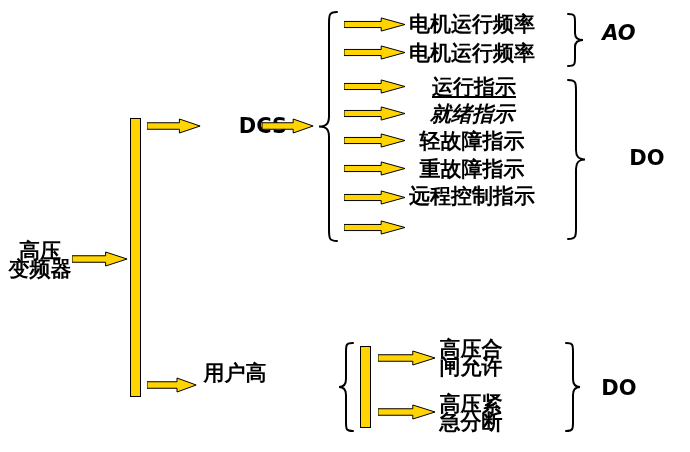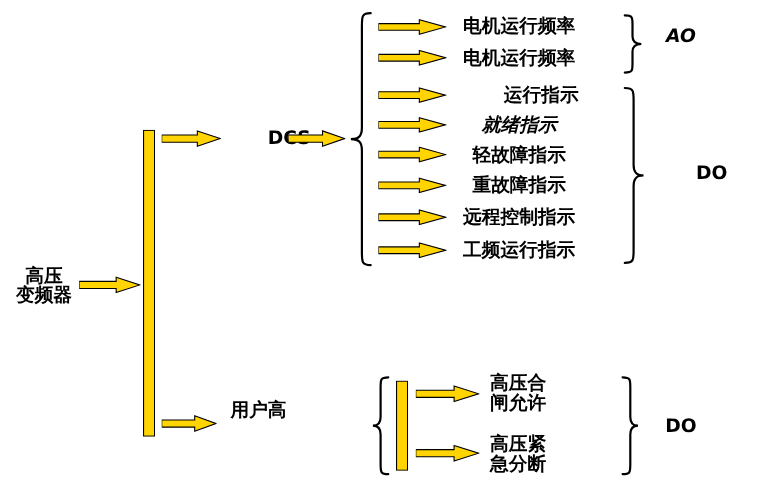--- a/index.html
+++ b/index.html
@@ -1,21 +1,21 @@
 <!DOCTYPE html>
 <html><head>
 <meta charset="utf-8">
 <style>
   html,body{margin:0;padding:0;background:#fff;}
   #canvas{
     position:relative;width:690px;height:452px;background:#ffffff;
     font-family:"DejaVu Sans","Liberation Sans",sans-serif;
     font-weight:bold;color:#000;overflow:hidden;
   }
-  .lbl{position:absolute;font-size:17px;line-height:18px;text-align:center;white-space:nowrap;}
+  .lbl{position:absolute;font-size:21px;line-height:18px;text-align:center;white-space:nowrap;}
   .arrow,.bar,.brace{position:absolute;display:block;}
   .arrow path{stroke:#000;stroke-width:1;vector-effect:non-scaling-stroke;}
   .bar rect{stroke:#000;stroke-width:1;}
   .brace path{fill:none;stroke:#000;stroke-width:2;stroke-linecap:round;}
 </style>
 </head>
 <body>
 
 <div id="canvas">
 
@@ -52,46 +52,45 @@
   <div class="lbl" style="left:406px;top:15px;width:132px;">电机运行频率</div>
 
   <svg class="arrow" style="left:344px;top:45px;" width="62" height="15" viewBox="0 0 60 16" preserveAspectRatio="none">
     <path d="M0 4.75 L36 4.75 L36 1 L59 8 L36 15 L36 11.25 L0 11.25 Z" fill="#FFD400"></path>
   </svg>
   <div class="lbl" style="left:406px;top:44px;width:132px;">电机运行频率</div>
 
   <svg class="arrow" style="left:344px;top:79px;" width="62" height="15" viewBox="0 0 60 16" preserveAspectRatio="none">
     <path d="M0 4.75 L36 4.75 L36 1 L59 8 L36 15 L36 11.25 L0 11.25 Z" fill="#FFD400"></path>
   </svg>
-  <div class="lbl" style="left:426px;top:78px;width:132px;">运行指示</div>
+  <div class="lbl" style="left:408px;top:78px;width:132px;text-decoration:underline;">运行指示</div>
 
   <svg class="arrow" style="left:344px;top:106px;" width="62" height="15" viewBox="0 0 60 16" preserveAspectRatio="none">
     <path d="M0 4.75 L36 4.75 L36 1 L59 8 L36 15 L36 11.25 L0 11.25 Z" fill="#FFD400"></path>
   </svg>
   <div class="lbl" style="left:406px;top:105px;width:132px;font-style:italic;">就绪指示</div>
 
   <svg class="arrow" style="left:344px;top:133px;" width="62" height="15" viewBox="0 0 60 16" preserveAspectRatio="none">
     <path d="M0 4.75 L36 4.75 L36 1 L59 8 L36 15 L36 11.25 L0 11.25 Z" fill="#FFD400"></path>
   </svg>
   <div class="lbl" style="left:406px;top:132px;width:132px;">轻故障指示</div>
 
   <svg class="arrow" style="left:344px;top:161px;" width="62" height="15" viewBox="0 0 60 16" preserveAspectRatio="none">
     <path d="M0 4.75 L36 4.75 L36 1 L59 8 L36 15 L36 11.25 L0 11.25 Z" fill="#FFD400"></path>
   </svg>
   <div class="lbl" style="left:406px;top:160px;width:132px;">重故障指示</div>
 
   <svg class="arrow" style="left:344px;top:190px;" width="62" height="15" viewBox="0 0 60 16" preserveAspectRatio="none">
     <path d="M0 4.75 L36 4.75 L36 1 L59 8 L36 15 L36 11.25 L0 11.25 Z" fill="#FFD400"></path>
   </svg>
-  <div class="lbl" style="left:406px;top:189px;width:132px;">远程控制指示</div>
+  <div class="lbl" style="left:406px;top:189px;width:132px;font-family:Liberation Mono, monospace;">远程控制指示</div>
 
   <svg class="arrow" style="left:344px;top:220px;" width="62" height="15" viewBox="0 0 60 16" preserveAspectRatio="none">
     <path d="M0 4.75 L36 4.75 L36 1 L59 8 L36 15 L36 11.25 L0 11.25 Z" fill="#FFD400"></path>
   </svg>
-  <div class="lbl" style="left:406px;top:219px;width:132px;">工频运行指示</div>
 
   <svg class="brace" style="left:564px;top:12px;" width="22" height="56">
     <path d="M4 2 C11 2 11 4 11 10 L11 21 C11 25 13 28 19 28 C13 28 11 31 11 35 L11 46 C11 52 11 54 4 54"></path>
   </svg>
   <div class="lbl" style="left:601px;top:24px;width:36px;font-style:italic;">AO</div>
 
   <svg class="brace" style="left:564px;top:78px;" width="24" height="163">
     <path d="M4 2 C12 2 12 5 12 13 L12 72 C12 78 14 81.5 21 81.5 C14 81.5 12 85 12 91 L12 150 C12 158 12 161 4 161"></path>
   </svg>
   <div class="lbl" style="left:629px;top:149px;width:36px;">DO</div>

